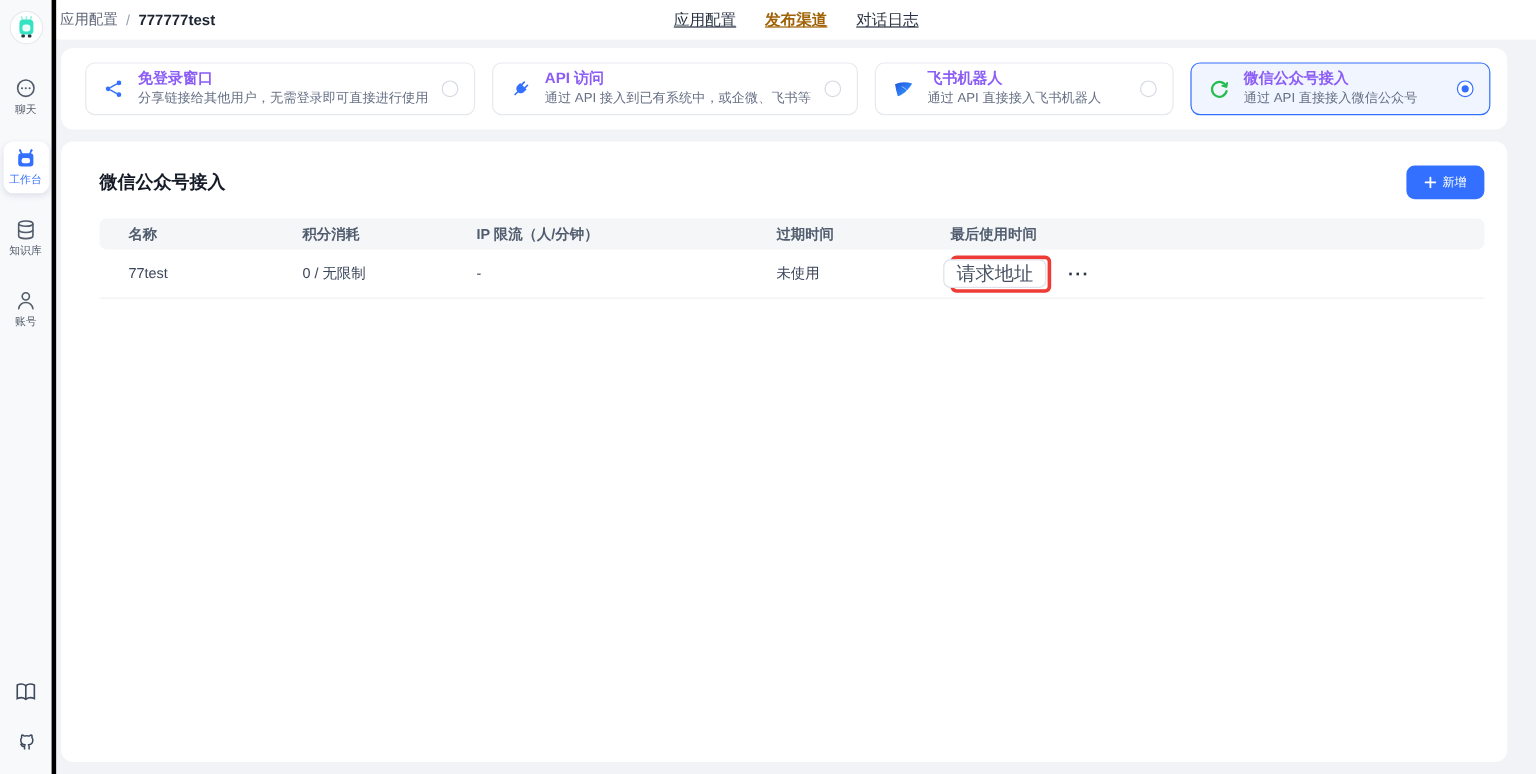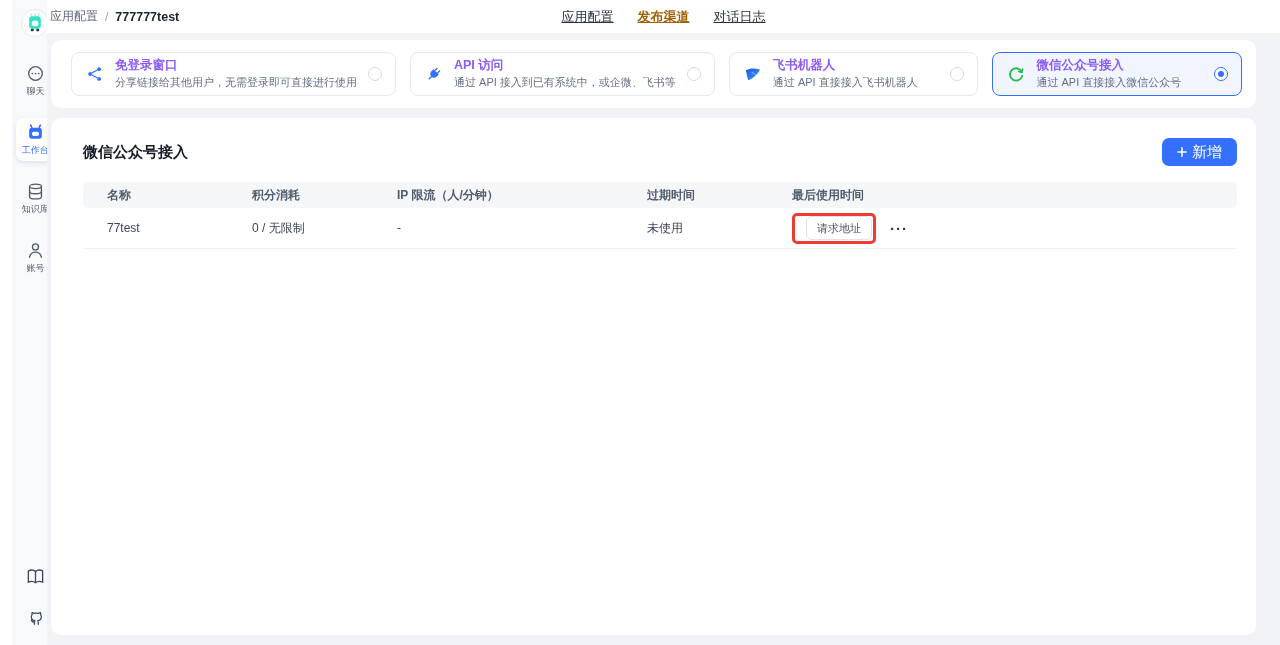--- a/index.html
+++ b/index.html
@@ -1,22 +1,22 @@
 <!DOCTYPE html>
 <html><head>
 <meta charset="utf-8">
 <style>
   * { margin:0; padding:0; box-sizing:border-box; }
   html,body { width:1280px; height:645px; overflow:hidden;
     font-family:"Liberation Sans","DejaVu Sans",sans-serif;
     background:#fff; color:#24282c; }
 
   
-  .sidebar { position:absolute; left:12px; top:0; width:47px; height:645px;
-    background:#f8f9fb; border-right:1px solid #000000;
+  .sidebar { position:absolute; left:0; top:0; width:47px; height:645px;
+    background:#f8f9fb; border-right:4px solid #000000;
     display:flex; flex-direction:column; align-items:center; }
   .avatar { width:28px; height:28px; border-radius:50%; margin-top:9px;
     background:#fff; border:1px solid #e8eaee; display:flex; align-items:center; justify-content:center; }
   .nav { margin-top:22px; display:flex; flex-direction:column; gap:16px; align-items:center; }
   .nav-item { width:38px; padding:5px 0 4px; border-radius:8px; display:flex; flex-direction:column;
     align-items:center; gap:2px; cursor:pointer; }
   .nav-item .lbl { font-size:9.5px; color:#525c6b; transform:scale(.95); white-space:nowrap; }
   .nav-item svg { width:19px; height:19px; }
   .nav-item.active { background:#fff; box-shadow:0 2px 5px rgba(19,51,107,.12); }
   .nav-item.active .lbl { color:#3370ff; }
@@ -52,36 +52,36 @@
     border:1px solid #d5dae2; background:#fff; flex:none; }
   .radio.on { border:1.5px solid #3370ff; position:relative; }
   .radio.on::after { content:""; position:absolute; left:50%; top:50%; transform:translate(-50%,-50%);
     width:6px; height:6px; border-radius:50%; background:#3370ff; }
 
   .panel-table { background:#fff; border-radius:10px; margin-top:10px; flex:1;
     padding:20px 19px 0 32px; }
   .section-head { display:flex; align-items:center; }
   .section-title { font-size:15px; font-weight:700; color:#141b26; }
   .add-btn { margin-left:auto; height:28px; padding:0 15px; background:#3370ff; color:#fff;
-    border:none; border-radius:7px; font-size:15px; display:flex; align-items:center; gap:5px;
+    border:none; border-radius:7px; font-size:10px; display:flex; align-items:center; gap:5px;
     cursor:pointer; font-family:inherit; }
   .add-btn svg { width:10px; height:10px; }
 
   .table { margin-top:16px; }
   .trow { display:grid; grid-template-columns:145px 145px 250px 145px 180px 1fr; align-items:center;
     padding-left:24px; }
   .thead { background:#f4f6f8; border-radius:6px; height:26px; }
   .thead .cell { font-size:12px; color:#515d6e; font-weight:700; white-space:nowrap; }
   .tbody-row { height:41px; border-bottom:1px solid #f0f1f4; }
   .tbody-row .cell { font-size:12px; color:#3b4559; }
   .actions { display:flex; align-items:center; }
   .annotation-box { width:84px; height:31px; border:3px solid #ef3b36; border-radius:5px;
     display:flex; align-items:center; justify-content:flex-end; padding-right:1px; }
   .req-btn { height:24px; padding:0 10px; background:#fff; border:1px solid #dfe2ea; border-radius:6px;
-    font-size:11px; color:#485264; cursor:pointer; font-family:inherit; white-space:nowrap; }
+    font-size:16px; color:#485264; cursor:pointer; font-family:inherit; white-space:nowrap; }
   .more { margin-left:14px; font-size:15px; font-weight:700; color:#2d3644; letter-spacing:1px;
     cursor:pointer; line-height:1; }
 </style>
 </head>
 <body>
 
 <div class="sidebar">
   <div class="avatar">
     <svg width="20" height="20" viewBox="0 0 24 24">
       <path d="M8 4 L7 1 M12 4 L12 1 M16 4 L17 1" stroke="#9ef2e2" stroke-width="1.6" stroke-linecap="round" fill="none"></path>

